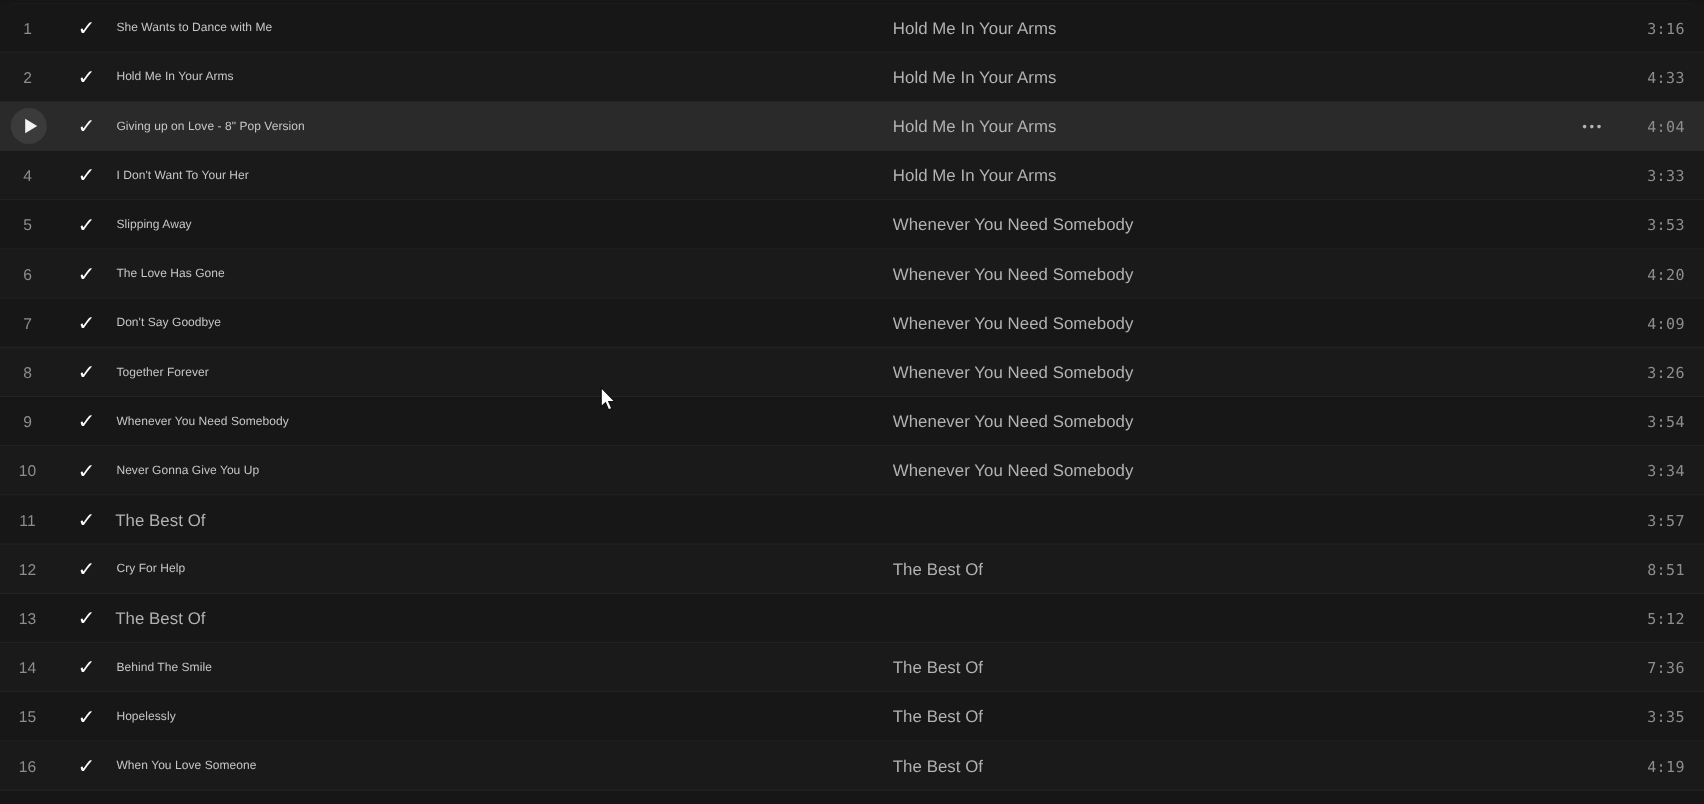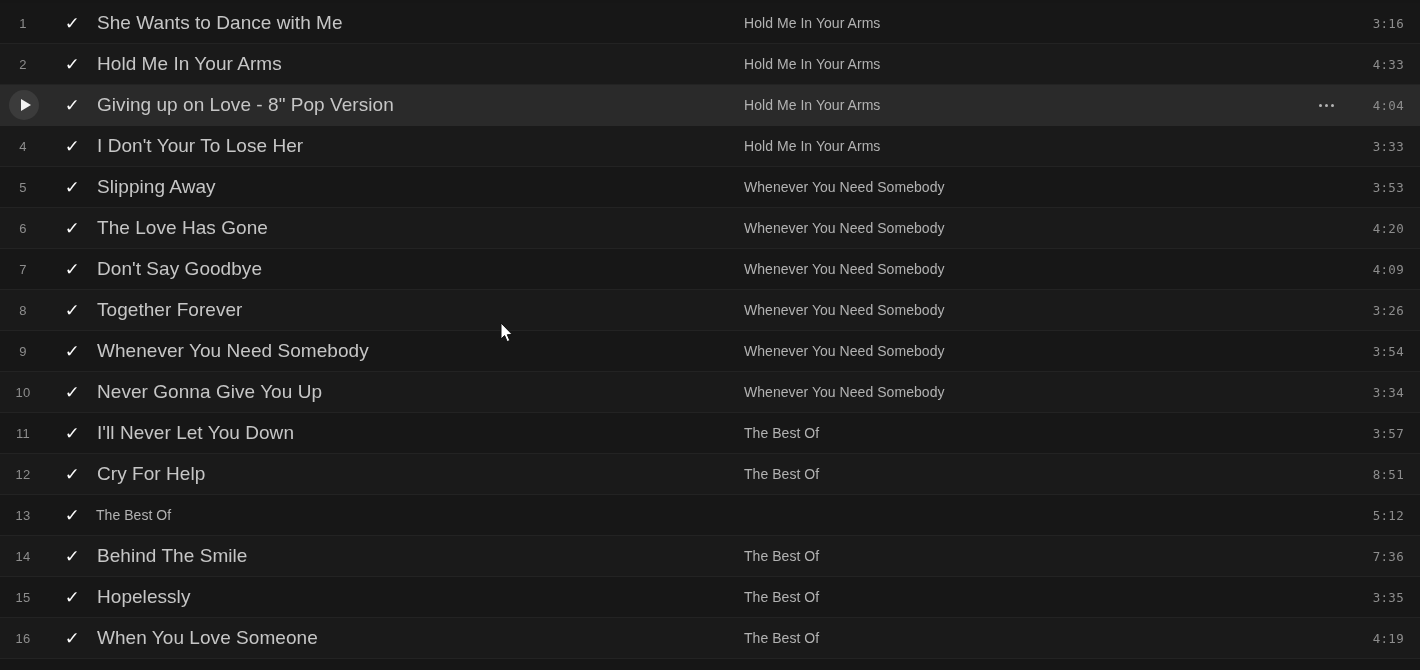--- a/index.html
+++ b/index.html
@@ -113,21 +113,21 @@
     line-height: 1;
     font-weight: 400;
     transform: scaleX(1.05);
   }
 
   
   .c-title {
     flex: 0 0 648px;
     width: 648px;
     padding-left: 1px;
-    font-size: 19px;
+    font-size: 10px;
     color: #c6c6c6;
     letter-spacing: 0.05px;
     white-space: nowrap;
     overflow: hidden;
     text-overflow: ellipsis;
   }
 
   
   .c-album {
     flex: 1 1 auto;
@@ -238,21 +238,21 @@
         </div>
         <div class="c-time">4:04</div>
       </div>
       <div class="row alt">
         <div class="c-index">
           <span class="idx-num">4</span>
         </div>
         <div class="c-check">
           <span class="check-glyph">✓</span>
         </div>
-        <div class="c-title">I Don't Your To Lose Her</div>
+        <div class="c-title">I Don't Want To Your Her</div>
         <div class="c-album">Hold Me In Your Arms</div>
         <div class="c-more"></div>
         <div class="c-time">3:33</div>
       </div>
       <div class="row">
         <div class="c-index">
           <span class="idx-num">5</span>
         </div>
         <div class="c-check">
           <span class="check-glyph">✓</span>
@@ -322,21 +322,20 @@
         <div class="c-more"></div>
         <div class="c-time">3:34</div>
       </div>
       <div class="row">
         <div class="c-index">
           <span class="idx-num">11</span>
         </div>
         <div class="c-check">
           <span class="check-glyph">✓</span>
         </div>
-        <div class="c-title">I'll Never Let You Down</div>
         <div class="c-album">The Best Of</div>
         <div class="c-more"></div>
         <div class="c-time">3:57</div>
       </div>
       <div class="row alt">
         <div class="c-index">
           <span class="idx-num">12</span>
         </div>
         <div class="c-check">
           <span class="check-glyph">✓</span>

